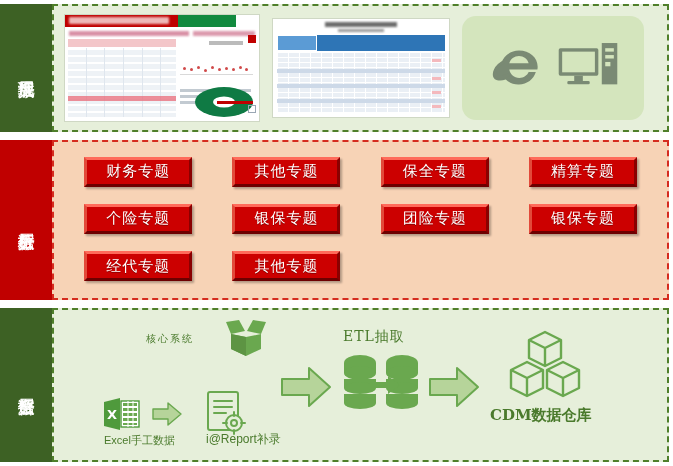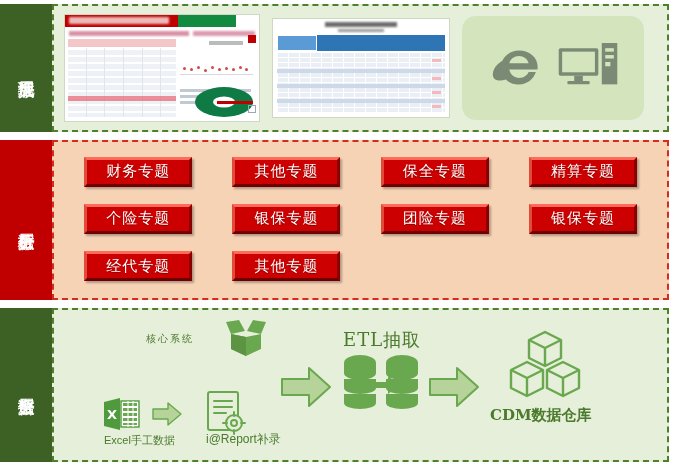--- a/index.html
+++ b/index.html
@@ -118,21 +118,21 @@
     box-shadow:2px 2px 2px rgba(0,0,0,.28);
     text-shadow:0 1px 0 rgba(0,0,0,.35);
   }
 
   
   .flow{position:absolute;inset:0;}
   .flow span.lbl{position:absolute;color:#4a7a2c;white-space:nowrap;}
 
   .lbl-core{left:92px;top:22px;font-size:10px;letter-spacing:2px;
             font-family:"DejaVu Serif","Liberation Serif",serif;}
-  .lbl-etl{left:289px;top:18px;font-size:18px;letter-spacing:1px;
+  .lbl-etl{left:289px;top:18px;font-size:14px;letter-spacing:1px;
             font-family:"DejaVu Serif","Liberation Serif",serif;}
   .lbl-cdm{left:436px;top:96px;font-size:15px;font-weight:bold;color:#3f6b24;
             font-family:"DejaVu Serif","Liberation Serif",serif;}
   .lbl-excel{left:50px;top:123px;font-size:11px;color:#4a7a2c;}
   .lbl-report{left:152px;top:121px;font-size:12px;color:#4a7a2c;}
 
   .ic{position:absolute;}
 </style>
 </head>
 <body>

